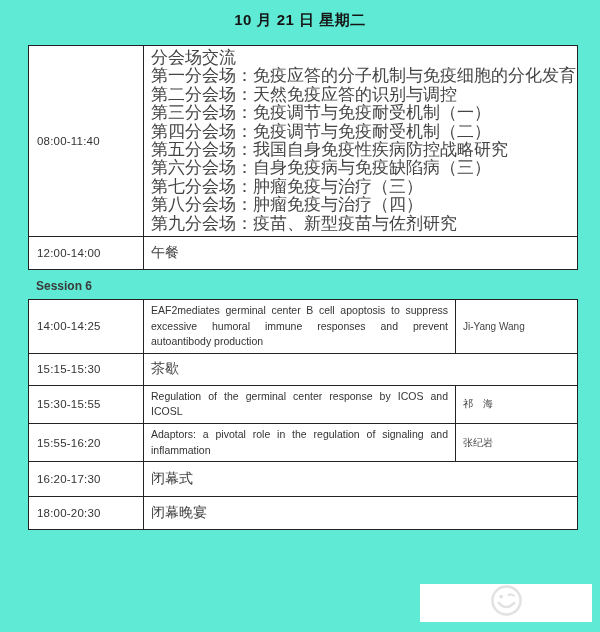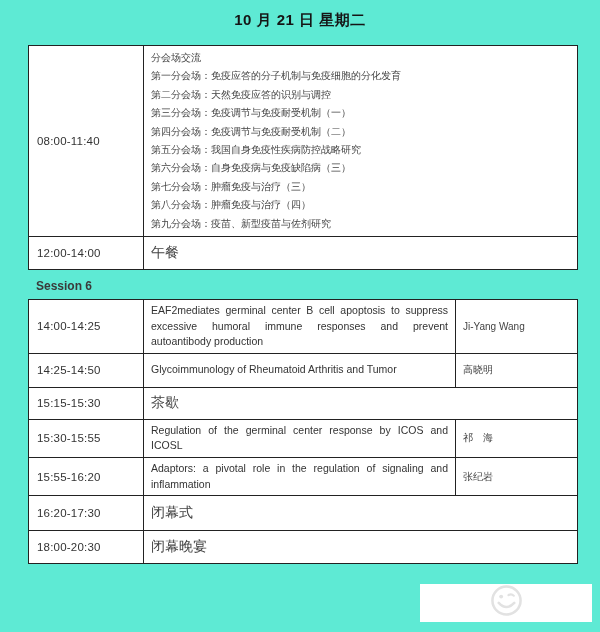--- a/index.html
+++ b/index.html
@@ -13,21 +13,21 @@
     letter-spacing:0.5px;
   }
   table.sched {
     position:absolute; left:28px; width:549px;
     border-collapse:collapse; table-layout:fixed; background:#fff;
   }
   .t1 { top:45px; }
   .t2 { top:299px; }
   td { border:1px solid #222; vertical-align:middle; overflow:hidden; }
   .time-cell { padding:0 2px 0 8px; font-size:11.5px; color:#333; letter-spacing:0.2px; }
-  .multi-cell { padding:3px 8px 3px 7px; font-size:10px; line-height:18.4px; color:#444; vertical-align:middle; }
+  .multi-cell { padding:3px 8px 3px 7px; font-size:17px; line-height:18.4px; color:#444; vertical-align:middle; }
   .multi-cell div { white-space:nowrap; }
   .cn-cell { padding:0 8px 0 7px; font-size:14px; color:#444; }
   .en-cell {
     padding:3px 7px; font-size:10.5px; line-height:15.6px;
     text-align:justify; color:#333; vertical-align:middle;
   }
   .speaker-cell { padding:0 4px 0 7px; font-size:10px; color:#444; }
   .h187 { height:187px; } .h33 { height:33px; }
   .h50 { height:50px; } .h34 { height:34px; } .h52 { height:52px; }
   .h32 { height:32px; } .h31 { height:31px; } .h35 { height:35px; }
@@ -84,25 +84,20 @@
         <col style="width:115px">
         <col style="width:312px">
         <col style="width:122px">
       </colgroup>
     <tbody>
         <tr class="h50">
       <td class="time-cell">14:00-14:25</td>
       <td class="en-cell">EAF2mediates germinal center B cell apoptosis to suppress excessive humoral immune responses and prevent autoantibody production</td>
       <td class="speaker-cell">Ji-Yang Wang</td>
     </tr>
-    <tr class="h34">
-      <td class="time-cell">14:25-14:50</td>
-      <td class="en-cell">Glycoimmunology of Rheumatoid Arthritis and Tumor</td>
-      <td class="speaker-cell">高晓明</td>
-    </tr>
     <tr class="h32">
       <td class="time-cell">15:15-15:30</td>
       <td class="cn-cell" colspan="2">茶歇</td>
     </tr>
     <tr class="h31">
       <td class="time-cell">15:30-15:55</td>
       <td class="en-cell">Regulation of the germinal center response by ICOS and ICOSL</td>
       <td class="speaker-cell">祁　海</td>
     </tr>
     <tr class="h34">

